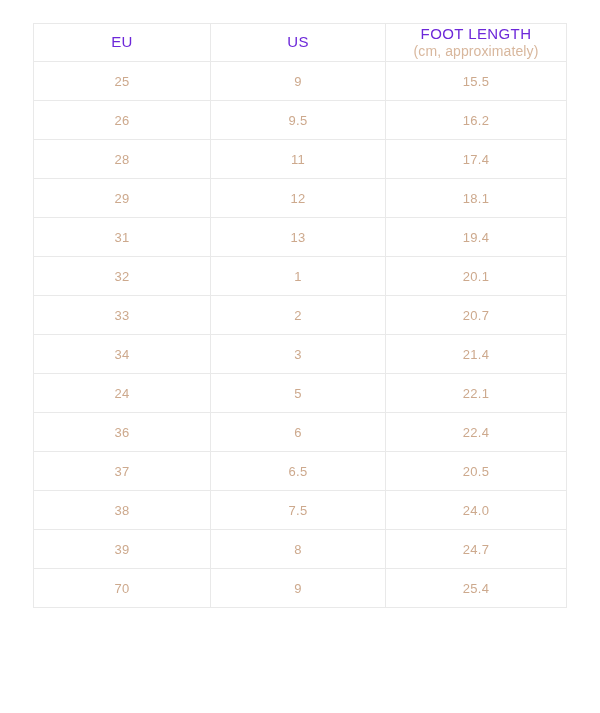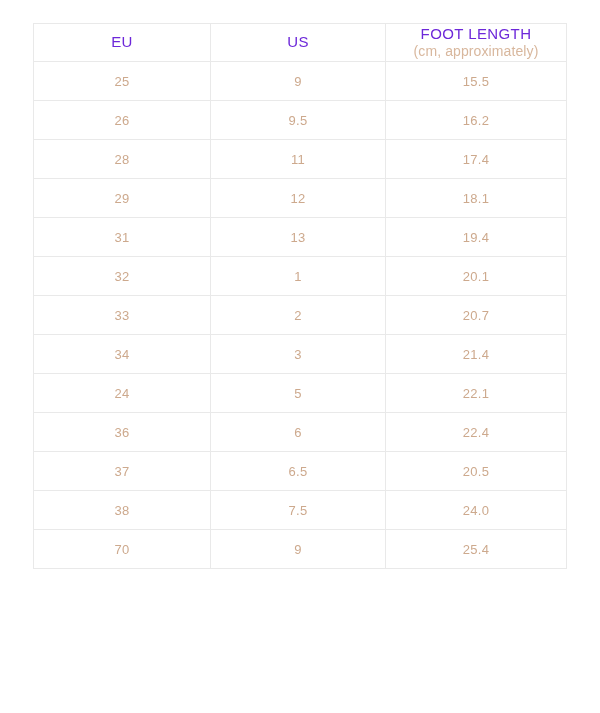--- a/index.html
+++ b/index.html
@@ -178,20 +178,25 @@
             <td>37</td>
             <td>6.5</td>
             <td>20.5</td>
           </tr>
           <tr>
             <td>38</td>
             <td>7.5</td>
             <td>24.0</td>
           </tr>
           <tr>
+            <td>39</td>
+            <td>8</td>
+            <td>24.7</td>
+          </tr>
+          <tr>
             <td>70</td>
             <td>9</td>
             <td>25.4</td>
           </tr>
         </tbody>
     </table>
   </div>
 
 </div>
 

